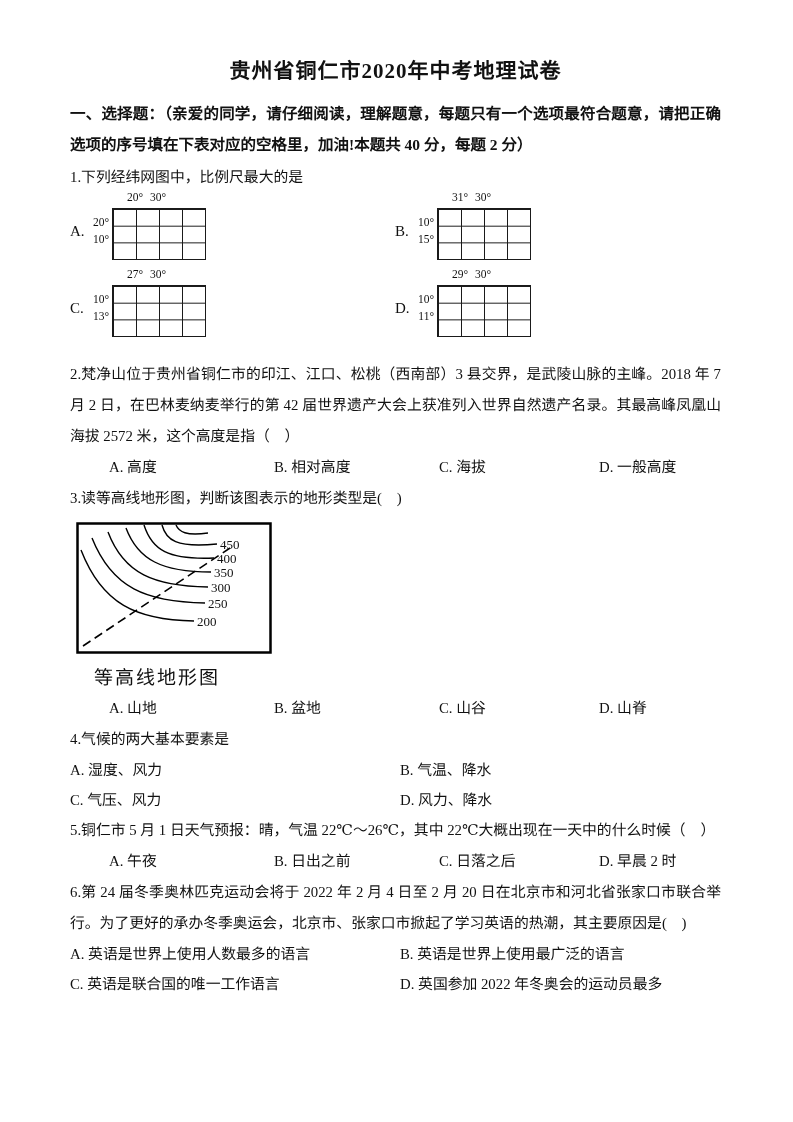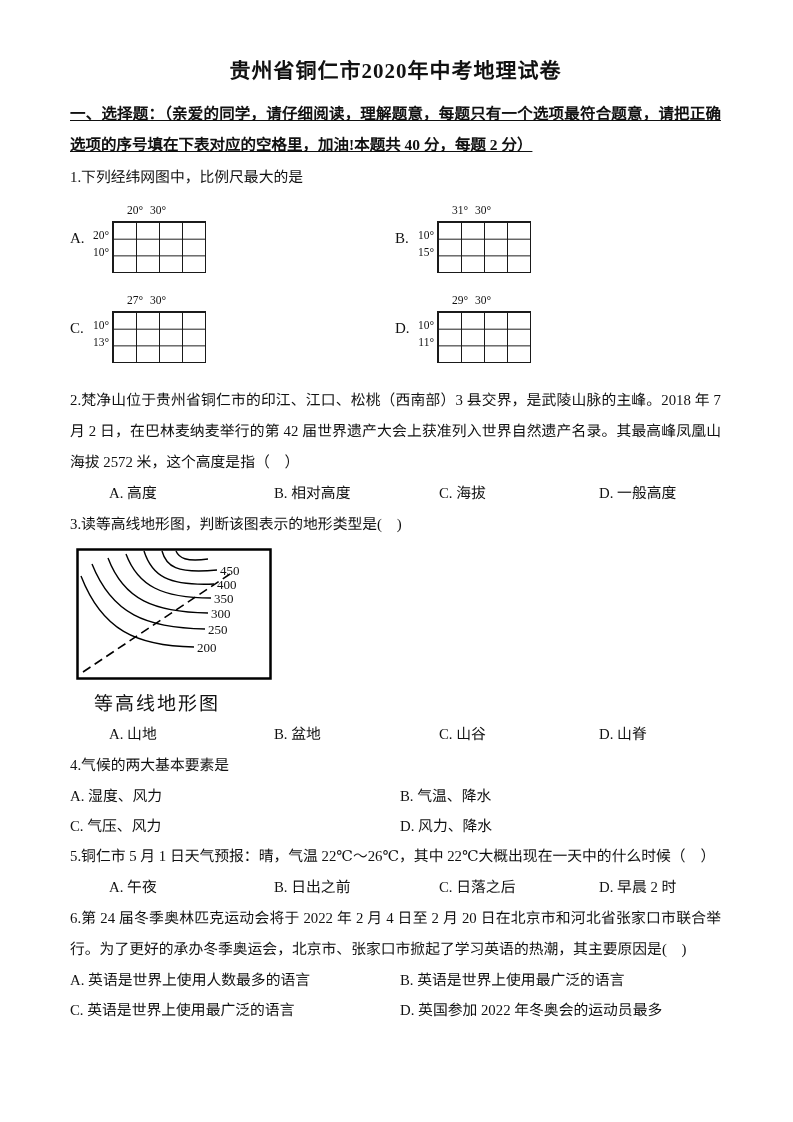--- a/index.html
+++ b/index.html
@@ -19,21 +19,20 @@
     font-size: 21px;
     font-weight: bold;
     letter-spacing: 1px;
   }
   .section-heading {
     margin: 6px 0 2px 0;
     font-size: 15.5px;
     font-weight: bold;
     line-height: 31px;
     text-align: justify;
-    text-decoration: underline;
   }
   .stem {
     margin: 0;
     font-size: 14.8px;
     line-height: 31px;
     text-align: justify;
   }
   .opt-row4 {
     display: grid;
     grid-template-columns: 165px 165px 160px 1fr;
@@ -46,21 +45,21 @@
     grid-template-columns: 330px 1fr;
     font-size: 14.8px;
     line-height: 30px;
   }
   
   .diagram-rows { margin: 10px 0 22px 0; }
   .diagram-row { display: flex; margin-bottom: 20px; }
   .diagram-row .diagram:first-child { width: 325px; }
   .diagram { display: flex; align-items: center; }
   .dletter { font-size: 15px; width: 26px; flex: 0 0 26px; }
-  .gridwrap { position: relative; margin-left: 16px; margin-top: 18px; }
+  .gridwrap { position: relative; margin-left: 16px; margin-top: 5px; }
   .latgrid {
     width: 92px; height: 50px;
     border: 1.5px solid #1a1a1a;
     background-image:
       linear-gradient(to right, #1a1a1a 1px, transparent 1px),
       linear-gradient(to bottom, #1a1a1a 1px, transparent 1px);
     background-size: 23px 16.7px;
   }
   .toplab, .leftlab {
     position: absolute;
@@ -207,18 +206,18 @@
     </div>
   </section>
 
   <section class="question">
     <p class="stem">6.第 24 届冬季奥林匹克运动会将于 2022 年 2 月 4 日至 2 月 20 日在北京市和河北省张家口市联合举行。为了更好的承办冬季奥运会，北京市、张家口市掀起了学习英语的热潮，其主要原因是(　)</p>
     <div class="opt-row2">
       <span>A. 英语是世界上使用人数最多的语言</span>
       <span>B. 英语是世界上使用最广泛的语言</span>
     </div>
     <div class="opt-row2">
-      <span>C. 英语是世界上使用最广泛的语言</span>
+      <span>C. 英语是联合国的唯一工作语言</span>
       <span>D. 英国参加 2022 年冬奥会的运动员最多</span>
     </div>
   </section>
 
 </div>
 
 </body></html>

